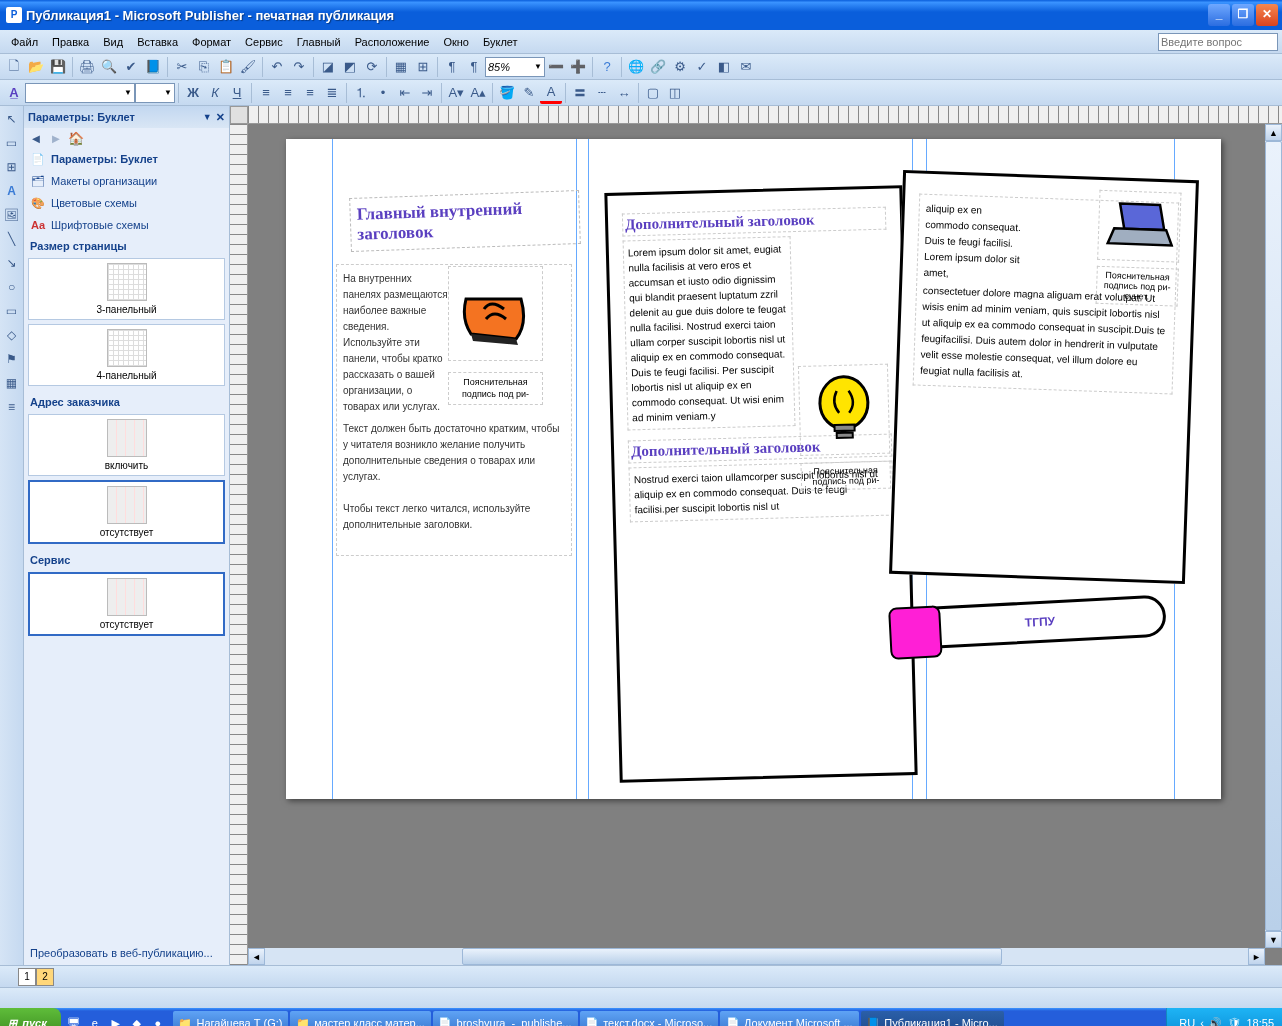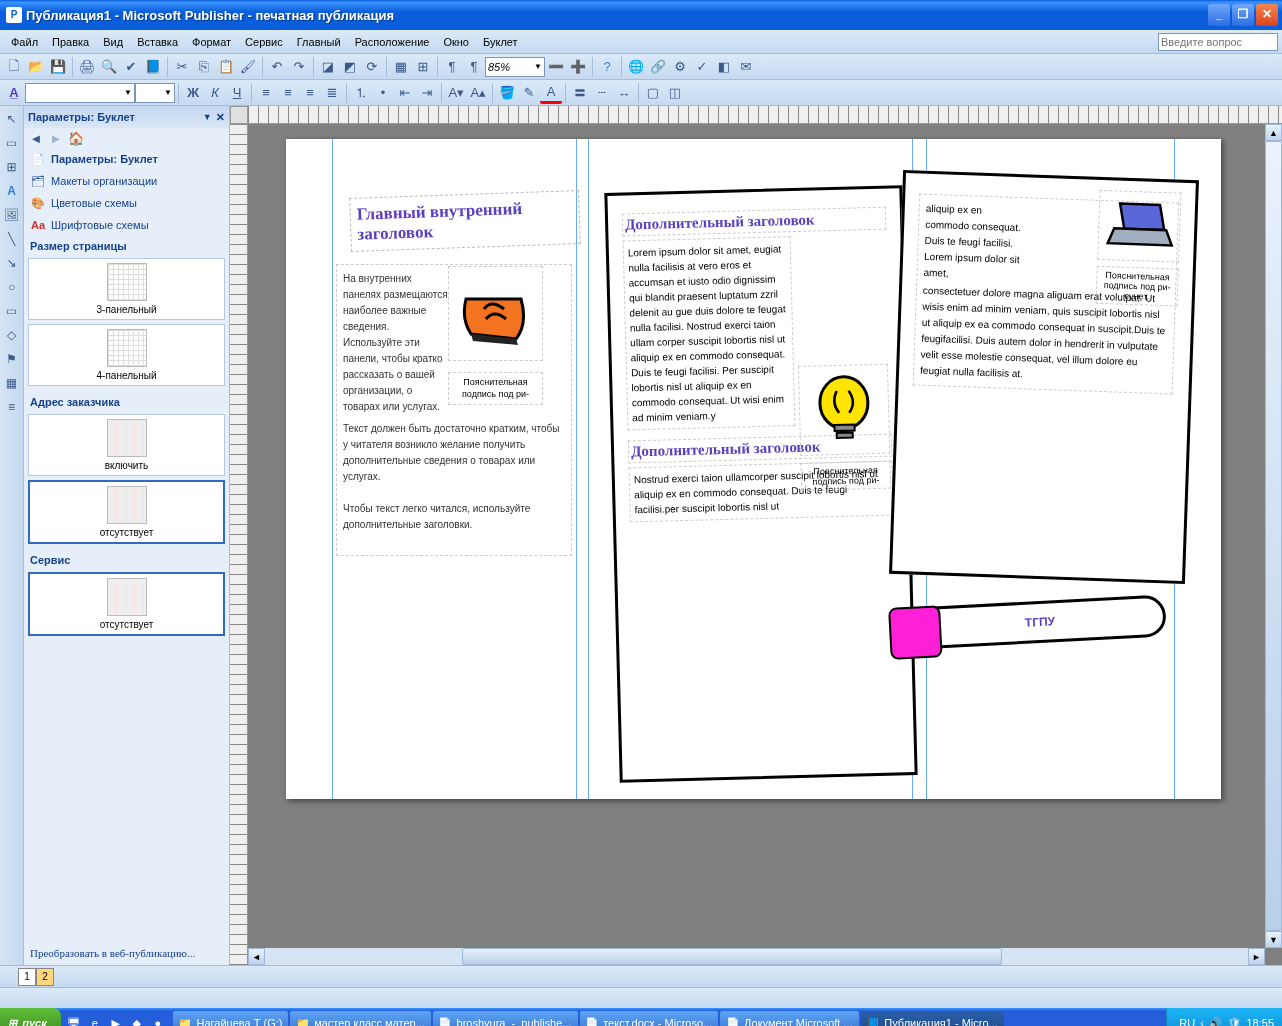--- a/index.html
+++ b/index.html
@@ -41,21 +41,21 @@
 .tp-header .x{margin-left:4px; cursor:pointer;}
 .tp-nav{height:20px; display:flex; align-items:center; padding:0 4px; gap:4px; font-size:12px;}
 .tplink{display:flex; align-items:center; gap:5px; padding:3px 6px; color:#15428b; cursor:pointer;}
 .tplink .ico{width:16px;height:16px; display:inline-flex; align-items:center; justify-content:center; font-size:11px;}
 .tpsec{padding:4px 6px; font-weight:bold; color:#15428b; font-size:11px;}
 .thumbrow{display:flex; gap:4px; padding:2px 4px 6px;flex-direction:column;}
 .thumb{flex:1; border:1px solid #b5c9e2; background:#fff; display:flex; flex-direction:column; align-items:center; cursor:pointer; padding:4px 2px; font-size:10px; text-align:center;}
 .thumb.sel{border:2px solid #316ac5; background:#fff;}
 .thumb .tpic{width:40px;height:38px; border:1px solid #bbb; margin-bottom:3px; background:repeating-linear-gradient(90deg,#eee,#eee 8px,#fdd 8px,#fdd 9px),#fff;}
 .thumb .tpic.grid{ background:linear-gradient(#eee,#eee); background-image:repeating-linear-gradient(0deg,#ddd 0 1px,transparent 1px 5px),repeating-linear-gradient(90deg,#ddd 0 1px,transparent 1px 5px);}
-.tpfoot{margin-top:auto; color:#15428b; padding:6px; cursor:pointer; font-size:11px;font-family:Liberation Serif, serif;}
+.tpfoot{margin-top:auto; color:#15428b; padding:6px; cursor:pointer; font-size:11px;}
 
 
 .canvaswrap{ flex:1; display:flex; flex-direction:column;}
 .ruler-h{height:18px; background:#f0f0f0; border-bottom:1px solid #999; margin-left:18px; background-image:repeating-linear-gradient(90deg,#888 0 1px,transparent 1px 10px); font-size:8px; color:#555; position:relative;}
 .hcorner{position:absolute; left:-18px; top:0; width:18px;height:18px;background:#e0e0e0;border:1px solid #999;}
 .canvasbody{flex:1; display:flex;}
 .ruler-v{width:18px; background:#f0f0f0; border-right:1px solid #999; background-image:repeating-linear-gradient(0deg,#888 0 1px,transparent 1px 10px);}
 .viewport{flex:1; background:#808080; overflow:auto; position:relative;}
 .page{ position:absolute; top:15px; left:38px; width:935px; height:660px; background:#fff; box-shadow:2px 2px 6px rgba(0,0,0,0.5);}
 

